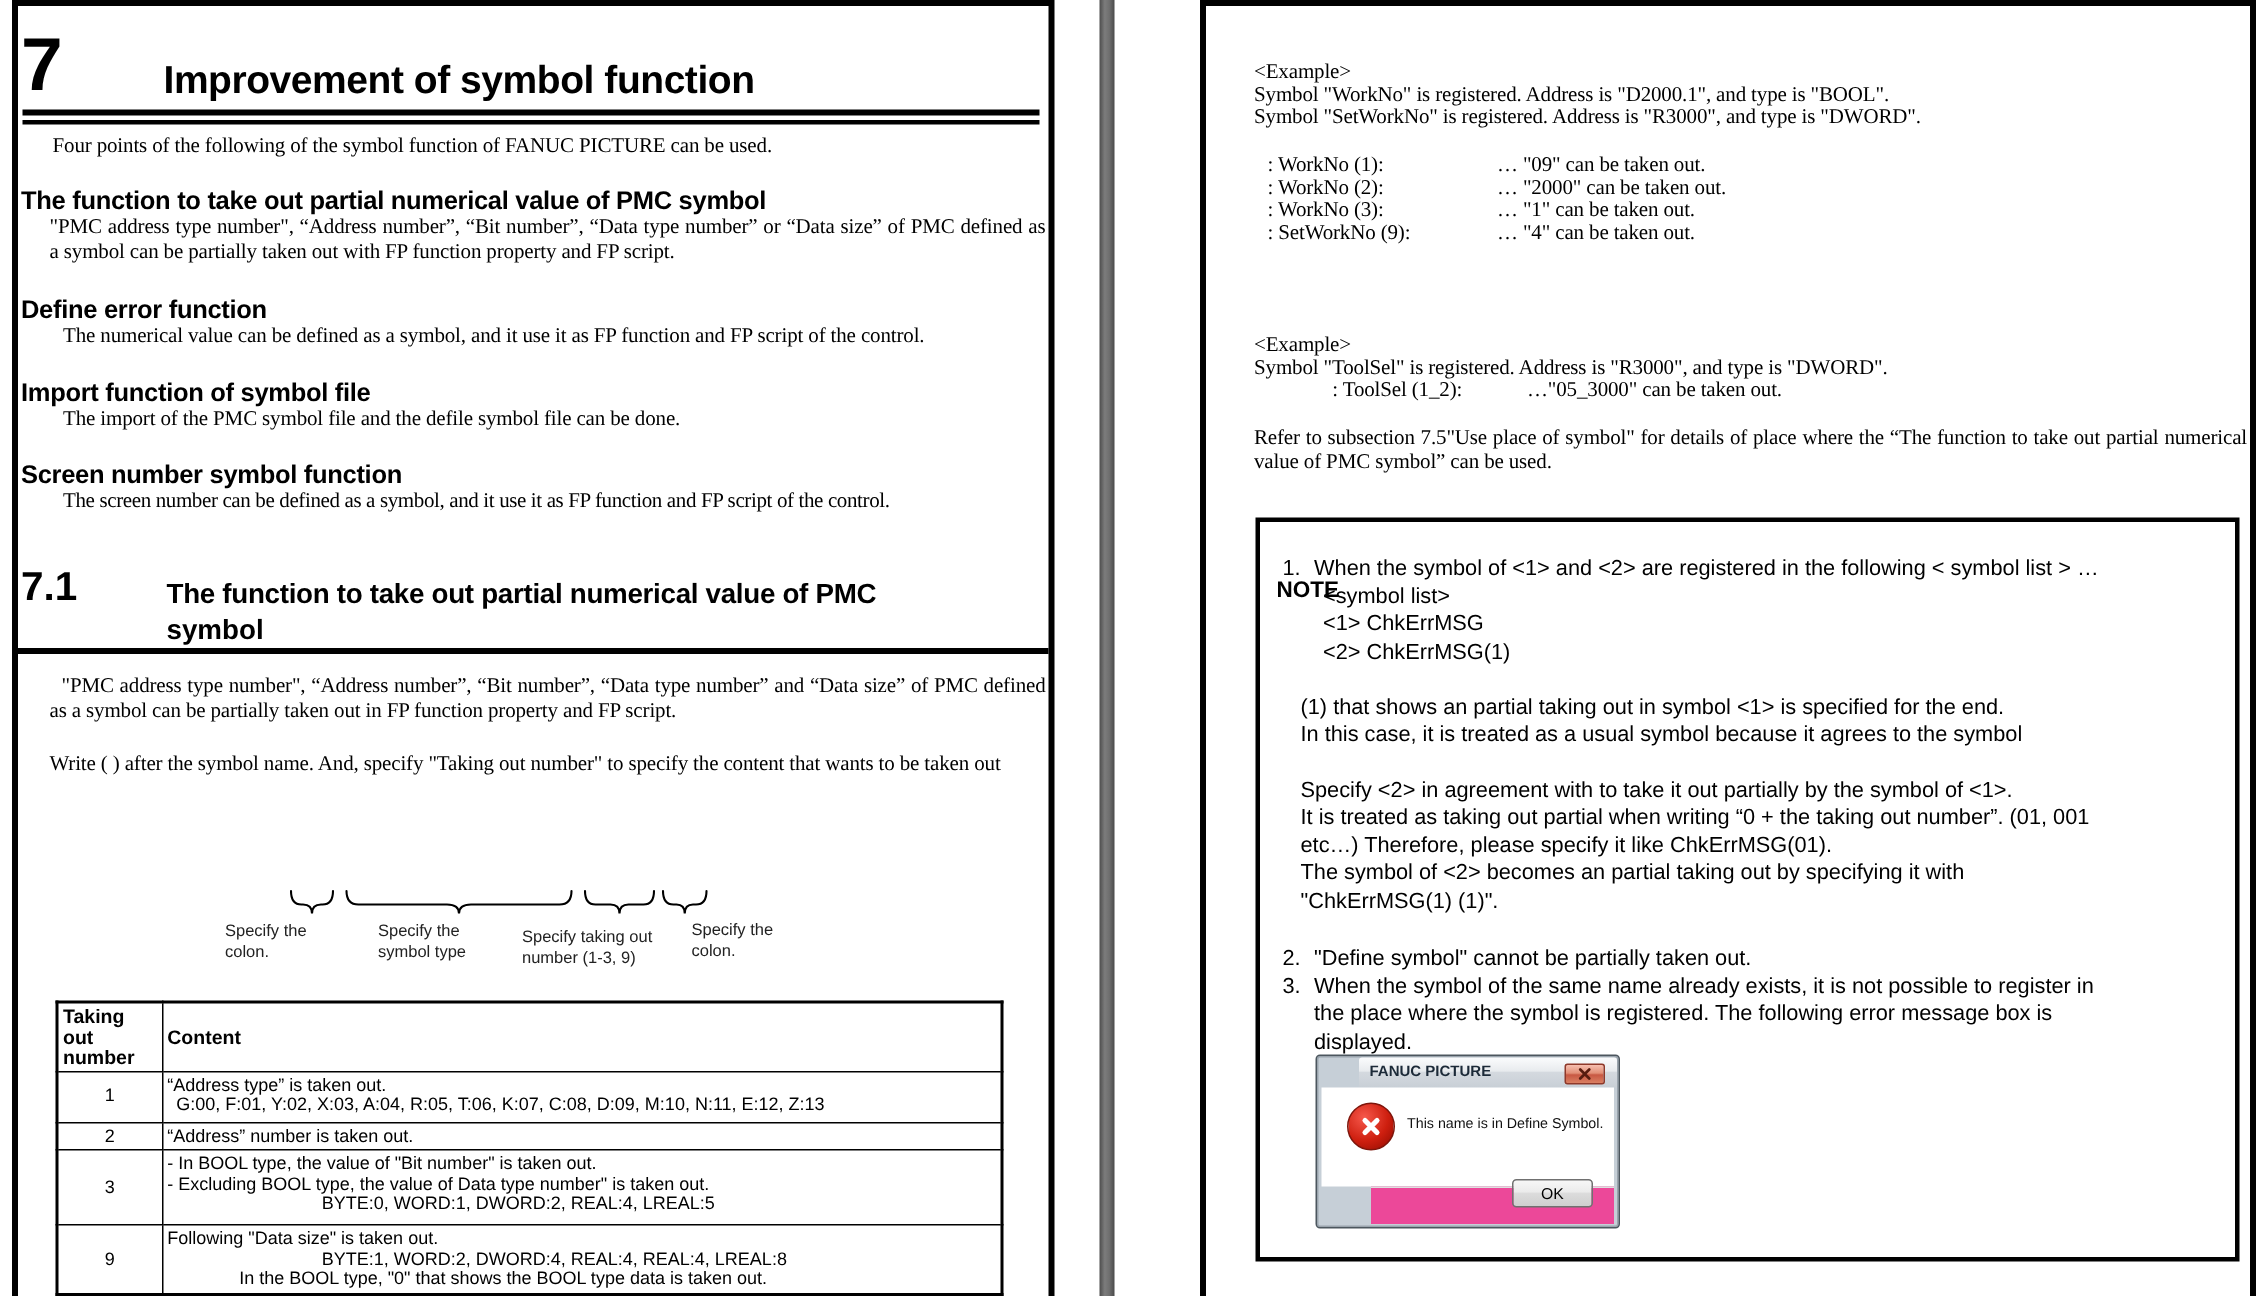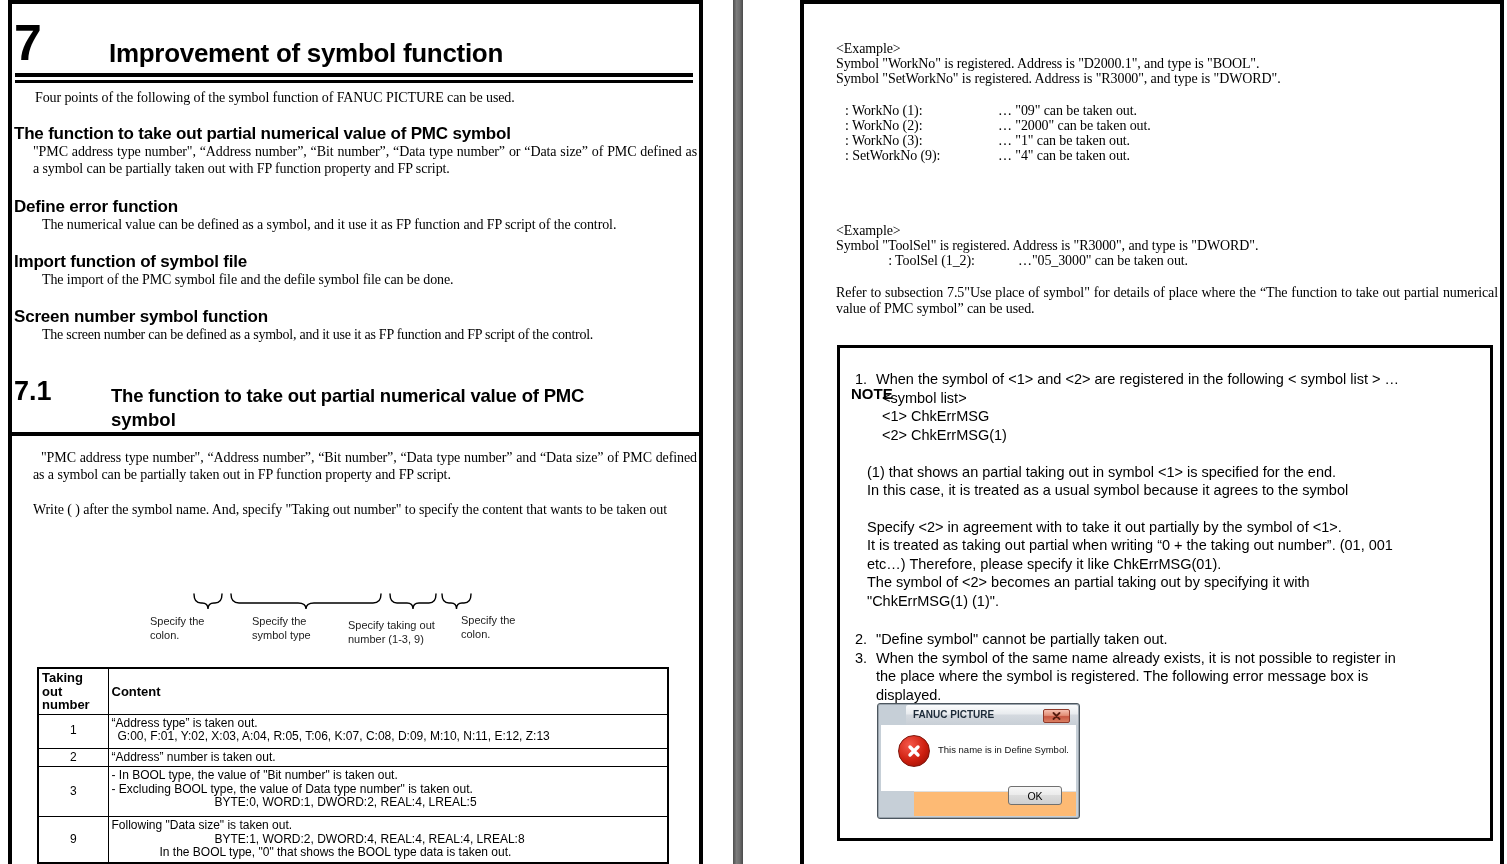--- a/index.html
+++ b/index.html
@@ -32,21 +32,21 @@
              background:linear-gradient(#fbfcfd,#e8ebee 45%,#d4d9df 50%,#c8cfd6);margin-left:16px;}
   .dlg-title-text{position:absolute;left:7px;top:4px;font-size:10px;font-weight:bold;color:#1c2a38;letter-spacing:0;}
   .dlg-close{position:absolute;right:8px;top:4px;width:27px;height:14px;border-radius:2px;
              border:1px solid #8e392a;background:linear-gradient(#f6bfb0,#e28f77 45%,#c85843 55%,#da7f62);
              display:flex;align-items:center;justify-content:center;cursor:default;padding:0;}
   .dlg-body{position:absolute;left:3px;right:3px;top:21px;height:66px;background:#fff;}
   .err-icon{position:absolute;left:17px;top:10px;width:30px;height:30px;border-radius:50%;
             background:radial-gradient(circle at 35% 30%,#f6584b,#ce1f0f 55%,#8d0a00);
             border:1px solid #7e150b;display:flex;align-items:center;justify-content:center;}
   .dlg-msg{position:absolute;left:57px;top:19px;font-size:9.5px;color:#111;}
-  .dlg-footer{position:absolute;left:3px;right:3px;top:87px;height:24px;background:#fdba74;border-top:1px solid #dfdfdf;margin-left:33px;}
+  .dlg-footer{position:absolute;left:3px;right:3px;top:87px;height:24px;background:#ec4899;border-top:1px solid #dfdfdf;margin-left:33px;}
   .ok-btn{position:absolute;right:14px;top:-6px;width:54px;height:19px;border:1px solid #707070;border-radius:3px;
           background:linear-gradient(#f7f7f7,#ebebeb 45%,#dcdcdc 50%,#cfcfcf);
           font-size:10.5px;font-family:"Liberation Sans",sans-serif;text-align:center;line-height:17px;cursor:default;}
   .brace{position:absolute;}
   .rp-line{position:absolute;white-space:nowrap;}
 </style>
 </head>
 <body>
 
 <div id="canvas">

